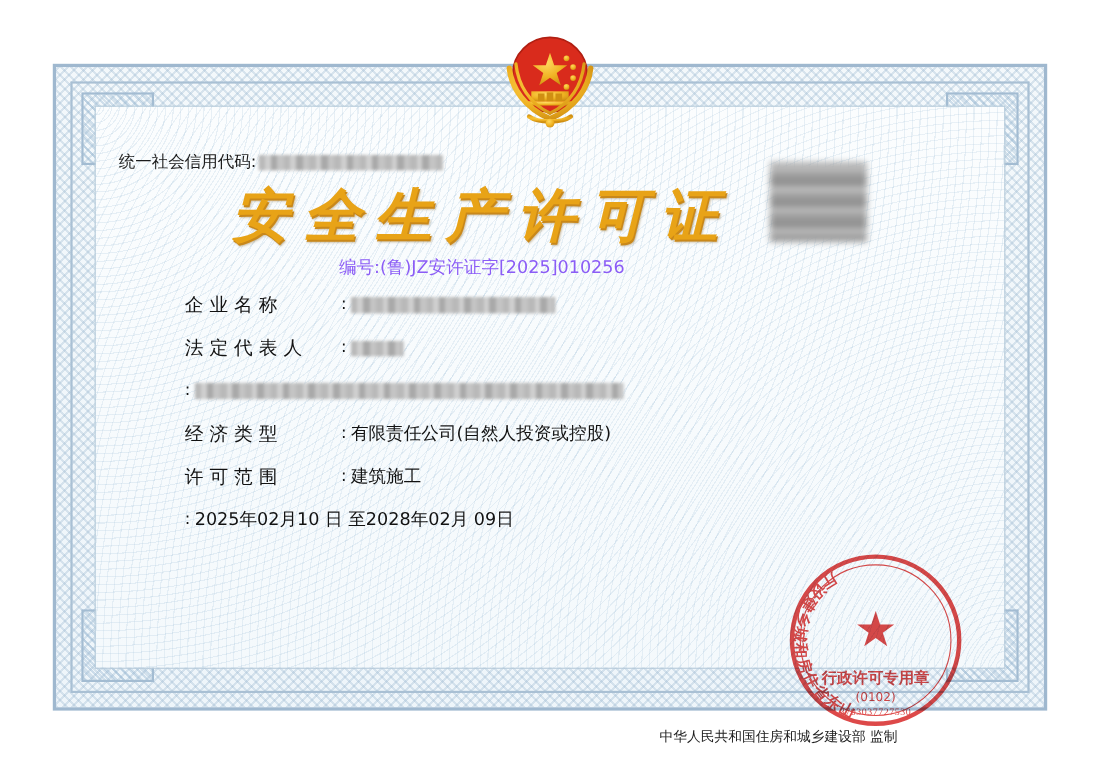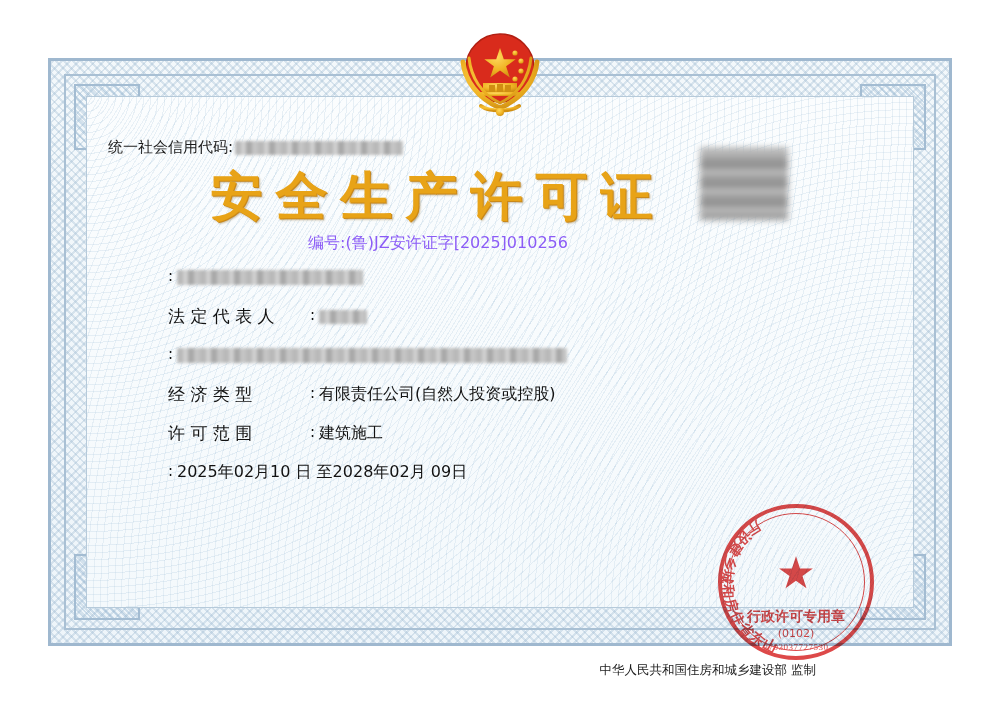--- a/index.html
+++ b/index.html
@@ -127,20 +127,21 @@
     text-align: center;
     font-family: "DejaVu Sans", sans-serif;
     font-weight: bold;
     font-size: 52px;
     letter-spacing: 13px;
     color: #e8a317;
     text-shadow:
       1px 1px 0 #c9881a,
       2px 2px 2px rgba(120,80,10,0.35);
     z-index: 5;
+    font-style: italic;
   }
 
   .cert-number {
     position: absolute;
     left: 0;
     right: 0;
     top: 233px;
     text-align: center;
     font-size: 16px;
     color: #8b5cf6;
@@ -347,20 +348,21 @@
 
   <div class="stamp-blur"></div>
 
   <div class="cert-title">安全生产许可证</div>
 
   <div class="cert-number">编号:(鲁)JZ安许证字[2025]010256</div>
 
   <div class="fields">
 
     <div class="field-row">
+      <div class="field-label">企 业 名 称</div>
       <div class="field-colon">:</div>
       <div class="field-value"><span class="redacted r-name"></span></div>
     </div>
 
     <div class="field-row">
       <div class="field-label">法 定 代 表 人</div>
       <div class="field-colon">:</div>
       <div class="field-value"><span class="redacted r-legal"></span></div>
     </div>
 

